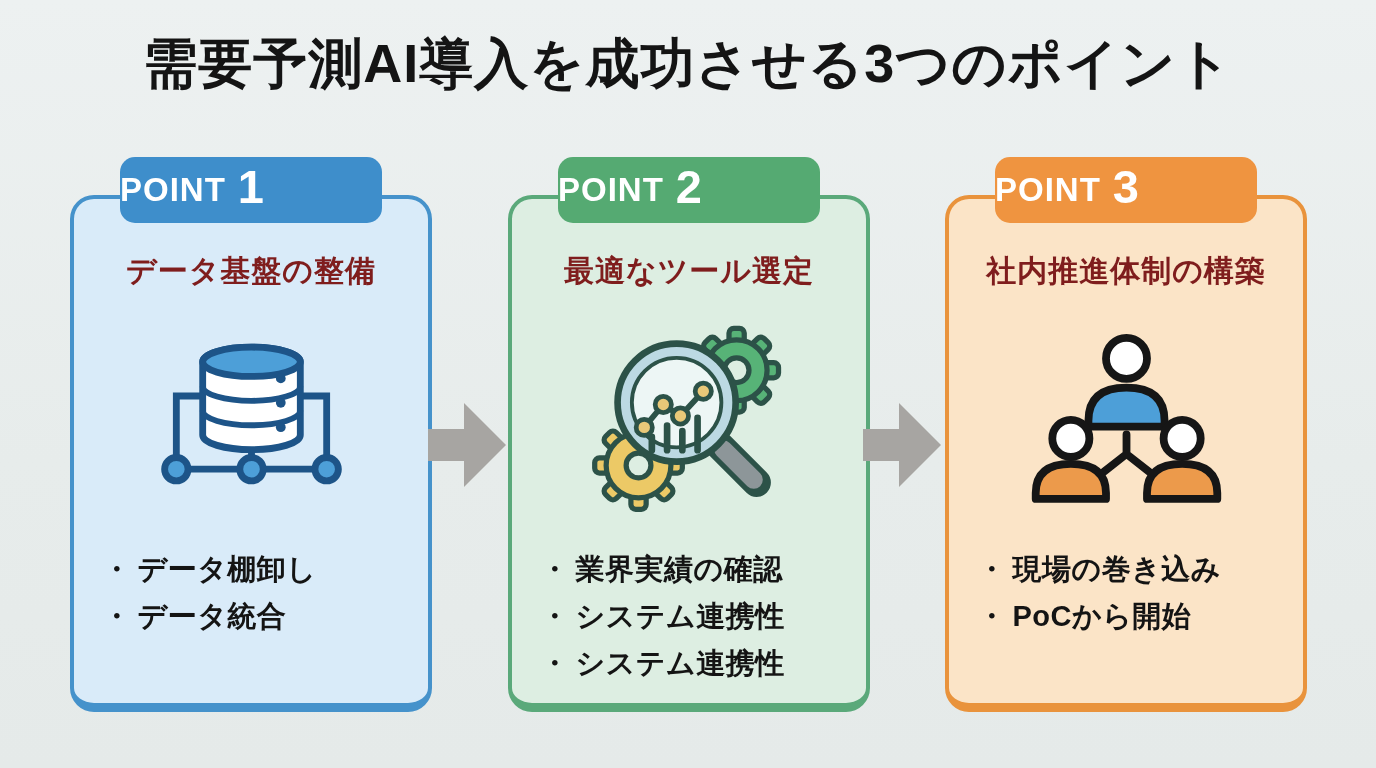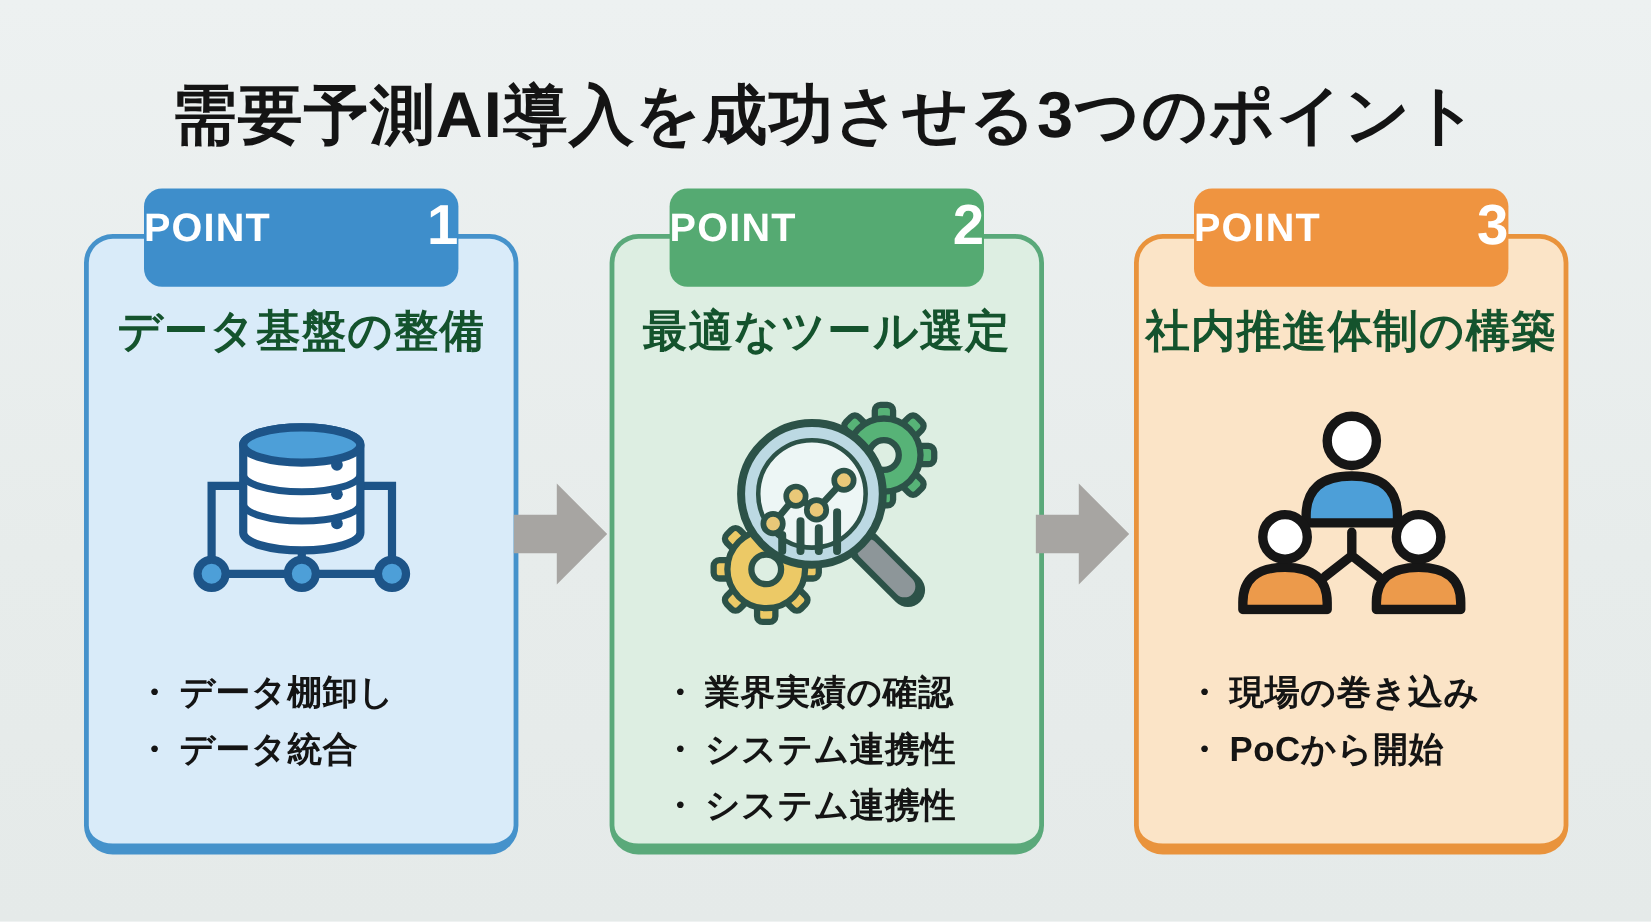--- a/index.html
+++ b/index.html
@@ -3,52 +3,52 @@
 <meta charset="utf-8">
 <style>
   html,body{margin:0;padding:0;}
   body{
     width:1376px;height:768px;position:relative;overflow:hidden;
     background:linear-gradient(180deg,#edf1f1 0%,#e7eceb 60%,#e5eae9 100%);
     font-family:"Liberation Sans","DejaVu Sans",sans-serif;
     -webkit-font-smoothing:antialiased;
   }
   .page-title{
-    position:absolute;top:60px;left:0;width:100%;
+    position:absolute;top:28px;left:0;width:100%;
     text-align:center;font-size:54px;font-weight:800;color:#141414;
     letter-spacing:1px;margin:0;
   }
   .card{
     position:absolute;top:195px;width:362px;height:517px;
     border-radius:24px;box-sizing:border-box;
     border-style:solid;border-width:4px 4px 9px 4px;
   }
   .card-blue  {left:70px;  background:#d9ebf9;border-color:#4592cb;}
   .card-green {left:508px; background:#ddeee2;border-color:#5aa97a;}
   .card-orange{left:945px; background:#fbe4c7;border-color:#e9933c;}
   .badge{
     position:absolute;top:-42px;left:50%;transform:translateX(-50%);
-    width:262px;height:82px;border-radius:15px;
-    display:flex;align-items:baseline;justify-content:space-between;gap:12px;
+    width:262px;height:66px;border-radius:15px;
+    display:flex;align-items:baseline;justify-content:flex-start;gap:12px;
     color:#ffffff;
   }
   .badge-blue  {background:#3e8ecb;}
   .badge-green {background:#55aa72;}
   .badge-orange{background:#ef9440;}
   .badge-label{font-size:33px;font-weight:800;letter-spacing:1px;line-height:66px;}
   .badge-number{font-size:47px;font-weight:800;position:relative;top:2px;}
   .card-title{
     margin-top:52px;text-align:center;
-    font-size:37px;font-weight:800;color:#14532d;letter-spacing:1px;
+    font-size:30px;font-weight:800;color:#7f1d1d;letter-spacing:1px;
   }
   .icon-area{
     height:210px;margin-top:18px;
     display:flex;align-items:center;justify-content:center;
   }
-  .bullets{margin-top:26px;padding-left:40px;}
+  .bullets{margin-top:26px;padding-left:28px;}
   .bullet-line{
     font-size:29px;font-weight:700;color:#141414;
     line-height:47px;white-space:nowrap;letter-spacing:0.5px;
   }
   .bullet-mark{margin-right:6px;}
   .arrow{position:absolute;top:401px;width:80px;height:88px;}
   .arrow-1{left:428px;}
   .arrow-2{left:863px;}
 </style>
 </head>

